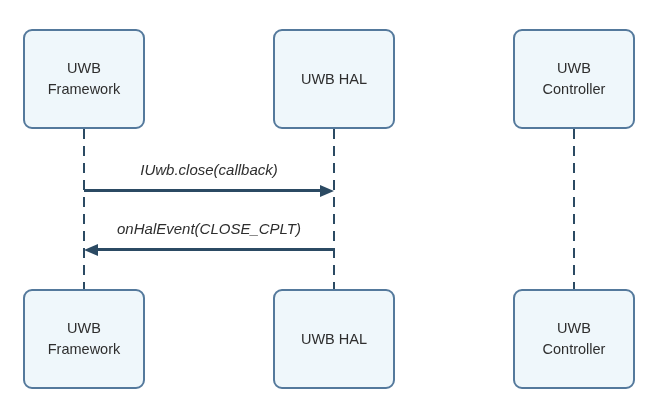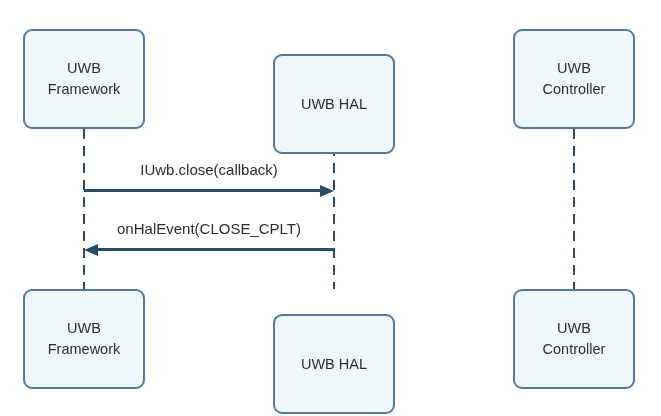--- a/index.html
+++ b/index.html
@@ -35,21 +35,21 @@
     justify-content: center;
     text-align: center;
   }
   .actor-label {
     font-size: 14.5px;
     line-height: 21px;
     color: var(--text);
     white-space: pre-line;
   }
   .col-framework  { left: 23px; }
-  .col-hal        { left: 273px; margin-top: 25px; }
+  .col-hal        { left: 273px; }
   .col-controller { left: 513px; }
   .row-top    { top: 29px; }
   .row-bottom { top: 289px; }
 
   
   .lifeline {
     position: absolute;
     top: 129px;
     height: 160px;
     width: 2px;
@@ -65,20 +65,21 @@
 
   
   .msg-label {
     position: absolute;
     left: 84px;
     width: 250px;
     text-align: center;
     font-size: 15px;
     line-height: 18px;
     color: var(--text);
+    font-style: italic;
   }
   .msg-line {
     position: absolute;
     height: 3px;
     background: var(--line);
   }
   .arrowhead {
     position: absolute;
     width: 0;
     height: 0;

